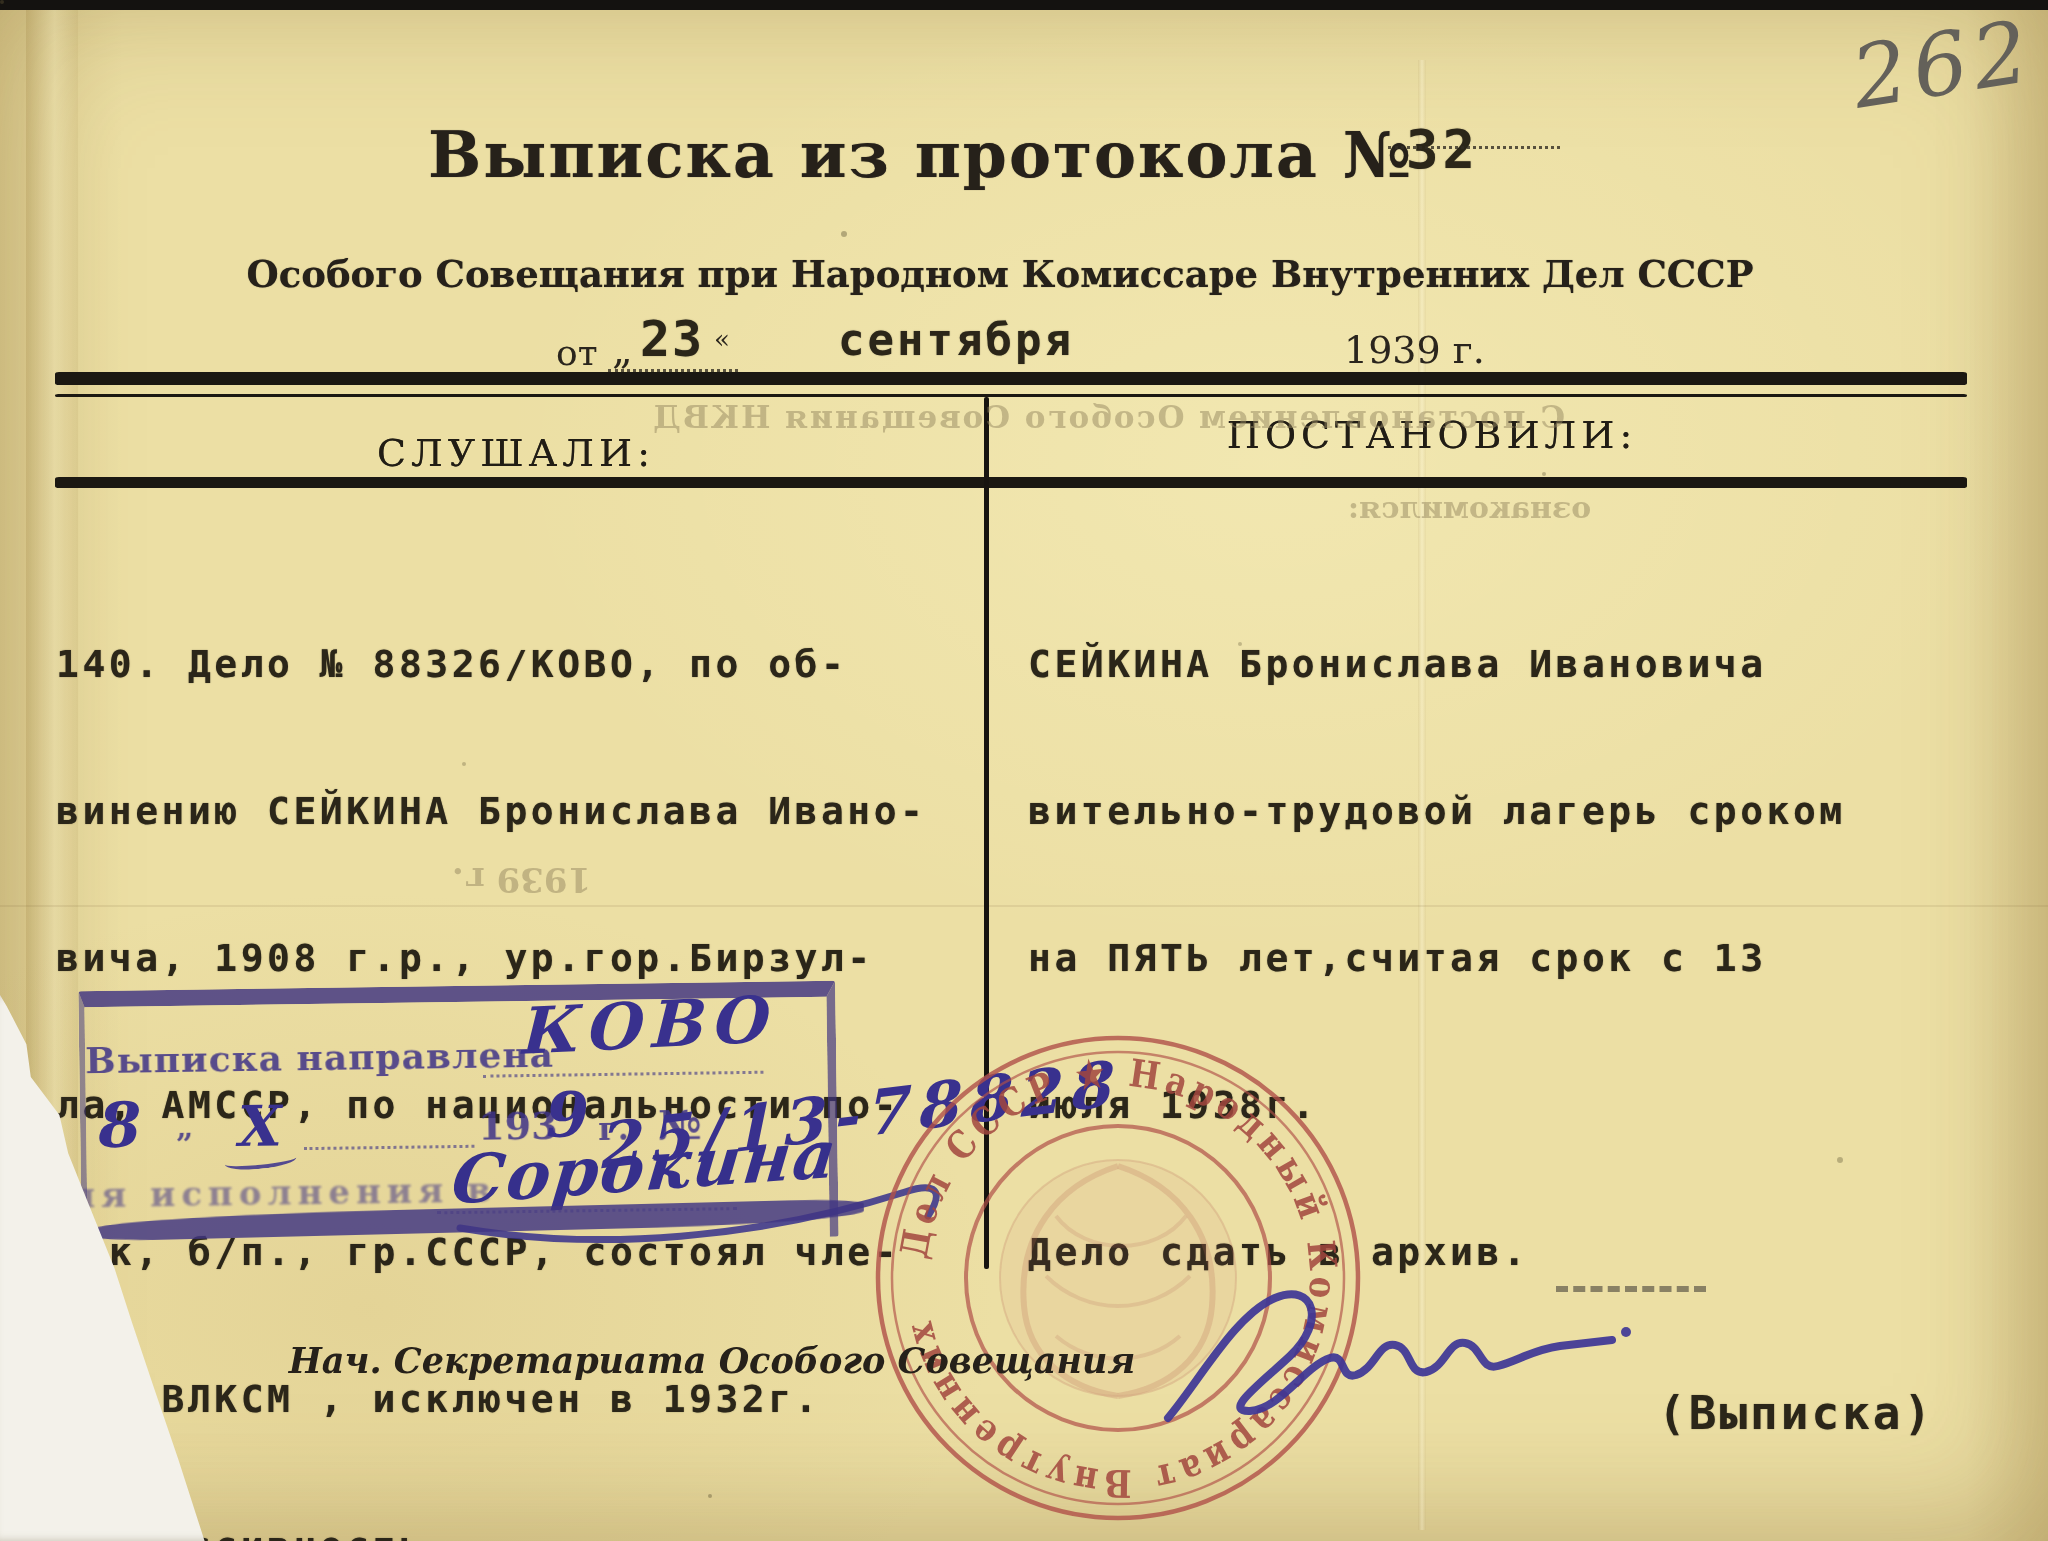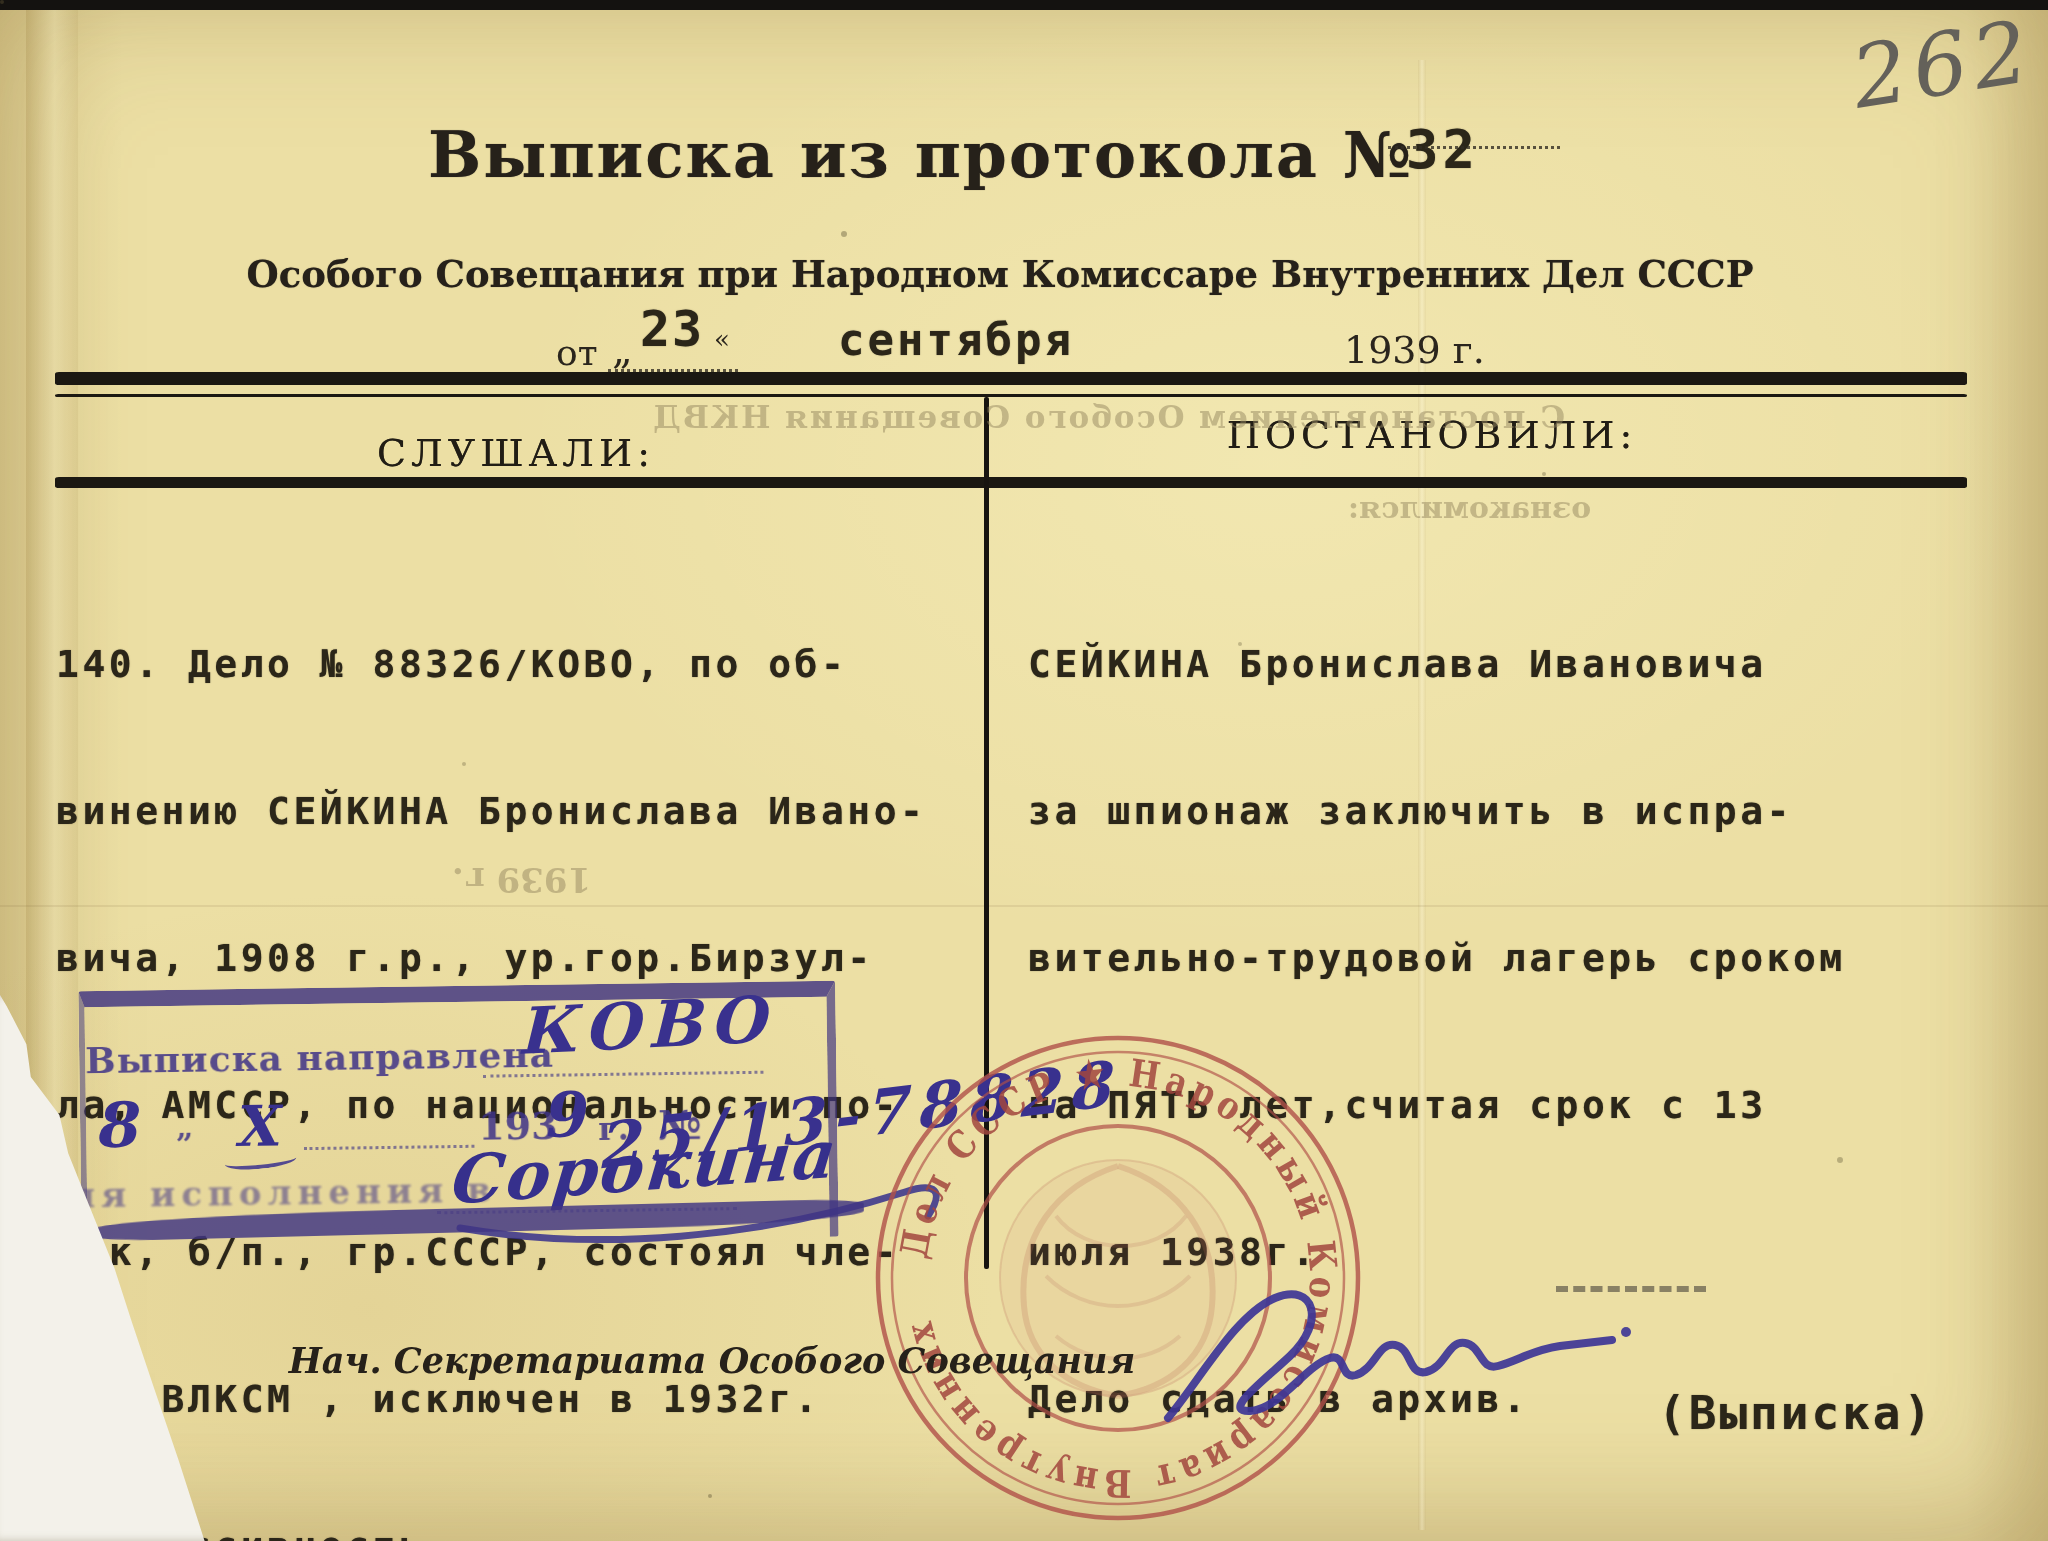--- a/index.html
+++ b/index.html
@@ -58,21 +58,21 @@
   <div class="abs print-sub" style="left:1000px;top:252px;transform:translateX(-50%);">Особого Совещания при Народном Комиссаре Внутренних Дел СССР</div>
 
   <div class="abs" style="left:608px;top:368px;width:130px;">
       <div class="leader"></div>
     </div>
   <div class="abs" style="left:746px;top:371px;width:596px;">
       <div class="leader"></div>
     </div>
   <div class="abs print-small" style="left:556px;top:332px;">от</div>
   <div class="abs print-small" style="left:612px;top:326px;font-size:40px;">„</div>
-  <div class="abs tw" style="left:640px;top:300px;font-size:50px;letter-spacing:2px;">23</div>
+  <div class="abs tw" style="left:640px;top:310px;font-size:50px;letter-spacing:2px;">23</div>
   <div class="abs print-small" style="left:714px;top:324px;font-size:26px;">«</div>
   <div class="abs tw" style="left:838px;top:314px;font-size:44px;letter-spacing:3px;">сентября</div>
   <div class="abs print-small" style="left:1344px;top:328px;font-size:38px;">1939 г.</div>
 
   <div class="abs rule" style="left:55px;top:372px;width:1912px;height:13px;"></div>
   <div class="abs rule" style="left:55px;top:394px;width:1912px;height:3px;"></div>
   <div class="abs col-header" style="left:516px;top:431px;">СЛУШАЛИ:</div>
   <div class="abs col-header" style="left:1432px;top:413px;">ПОСТАНОВИЛИ:</div>
   <div class="abs rule" style="left:55px;top:477px;width:1912px;height:11px;"></div>
   <div class="abs" style="left:984px;top:397px;width:5px;height:872px;background:#171410;border-radius:2px;"></div>
@@ -86,21 +86,20 @@
     <span>винению СЕЙКИНА Бронислава Ивано-</span>
     <span>вича, 1908 г.р., ур.гор.Бирзул-</span>
     <span>ла, АМССР, по национальности по-</span>
     <span>ляк, б/п., гр.СССР, состоял чле-</span>
     <span>ном ВЛКСМ , исключен в 1932г.</span>
     <span>за пассивность.</span>
   </div>
 
   <div class="abs tw tw-col" style="left:1028px;top:542px;width:940px;">
     <span>СЕЙКИНА Бронислава Ивановича</span>
-    <span>за шпионаж заключить в испра-</span>
     <span>вительно-трудовой лагерь сроком</span>
     <span>на ПЯТЬ лет,считая срок с 13</span>
     <span>июля 1938г.</span>
     <span>Дело сдать в архив.</span>
   </div>
 
   <div class="abs" style="left:80px;top:986px;width:742px;height:240px;transform:rotate(-0.8deg);border-top:16px solid rgba(64,52,130,.82);border-right:9px solid rgba(64,52,130,.68);border-left:6px solid rgba(64,52,130,.5);border-radius:3px;">
     <div class="abs vstamp" style="left:0px;top:32px;font-size:36px;letter-spacing:1px;">Выписка направлена</div>
     <div class="abs vleader" style="left:398px;top:72px;width:280px;"></div>
     <div class="abs hand" style="left:438px;top:-12px;font-size:64px;letter-spacing:8px;transform:rotate(-2deg) skewX(-6deg);">КОВО</div>

